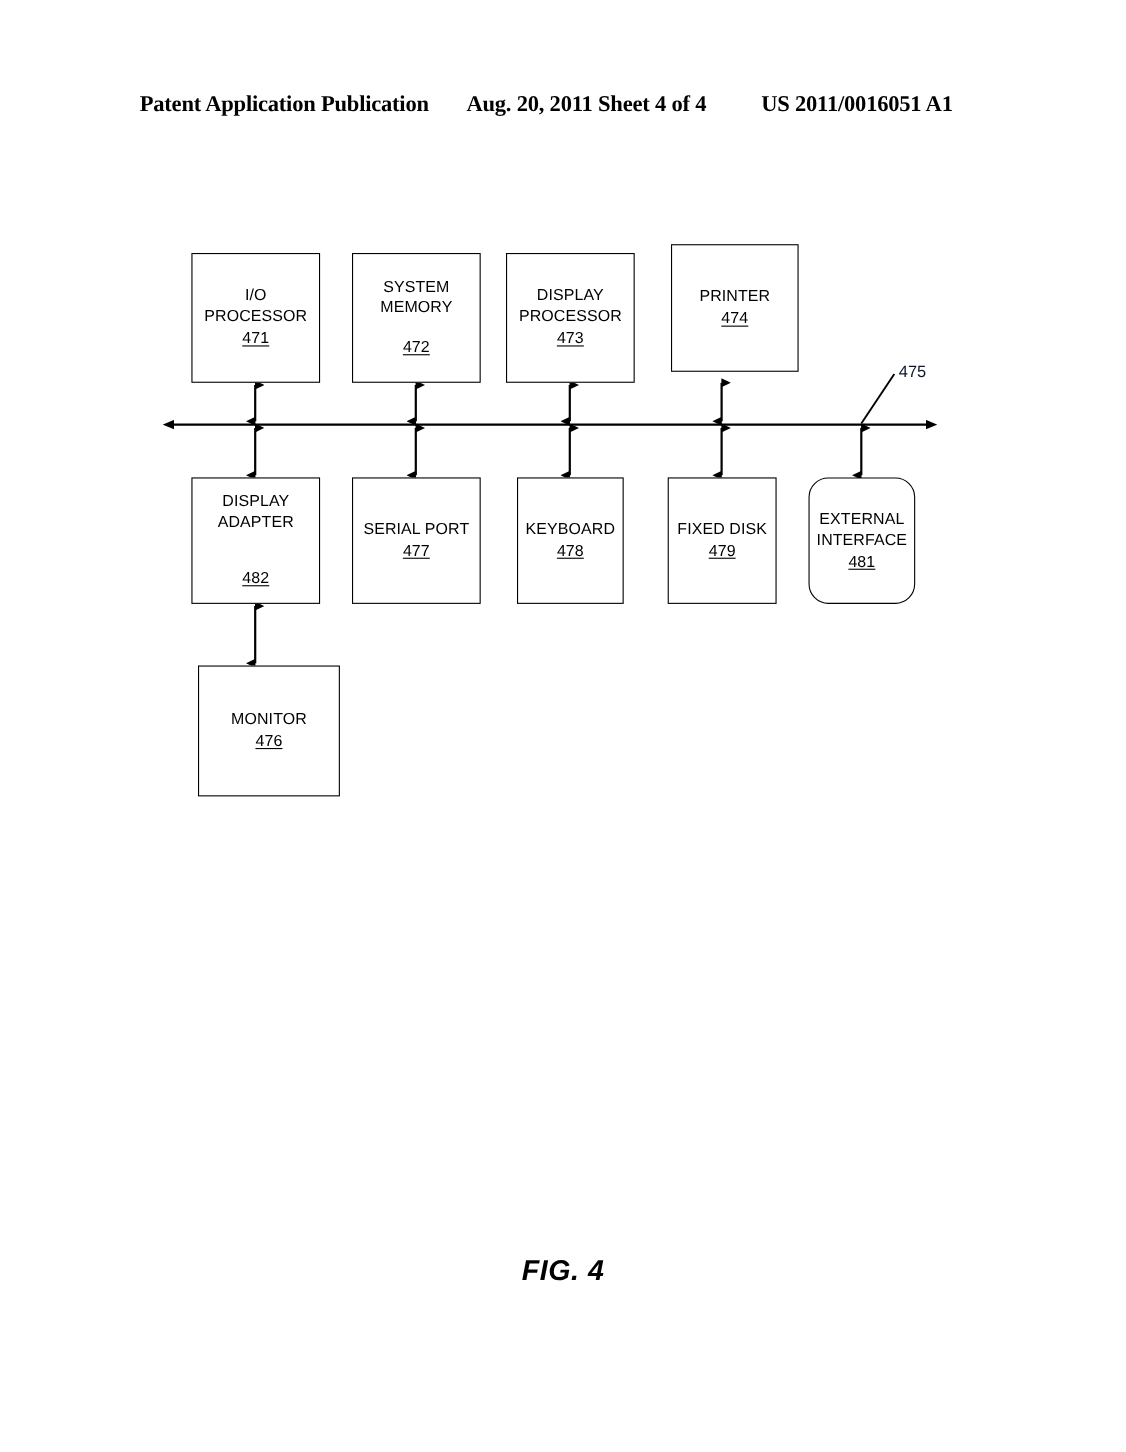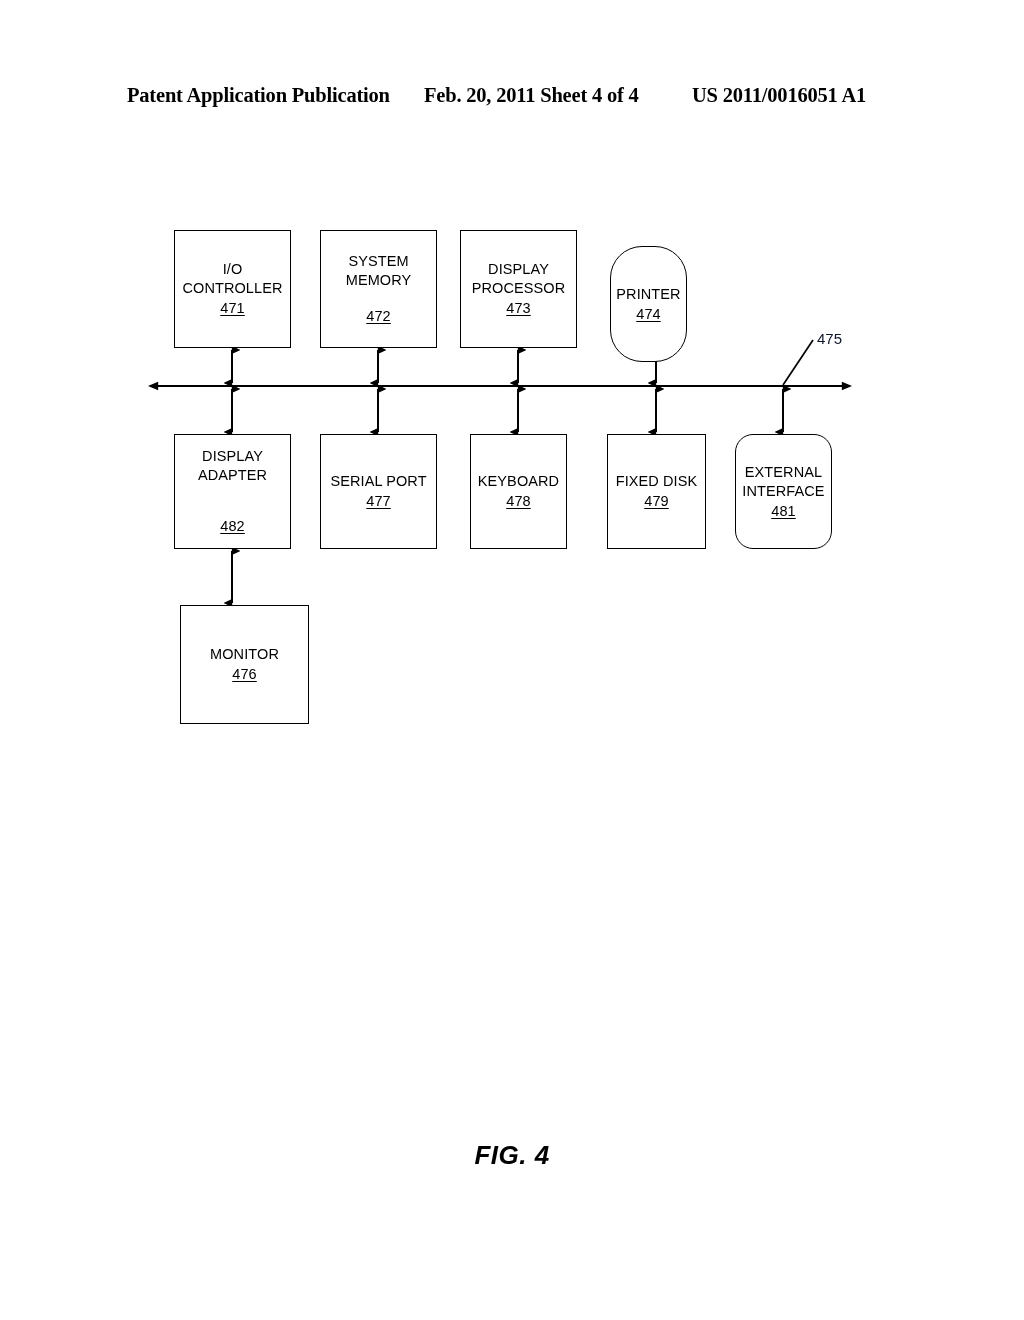--- a/index.html
+++ b/index.html
@@ -80,21 +80,21 @@
     display: block;
     text-decoration: underline;
     text-underline-offset: 2px;
     margin-top: 1px;
   }
 
   
   #box-io-controller      { left: 174px; top: 230px;  width: 117px; height: 118px; }
   #box-system-memory      { left: 320px; top: 230px;  width: 117px; height: 118px; gap: 16px; }
   #box-central-processor  { left: 460px; top: 230px;  width: 117px; height: 118px; }
-  #box-printer            { left: 610px; top: 246px;  width: 77px;  height: 116px; border-radius: 32px; }
+  #box-printer            { left: 610px; top: 222px;  width: 116px;  height: 116px; }
 
   #box-display-adapter    { left: 174px; top: 434px;  width: 117px; height: 115px; gap: 31px; }
   #box-serial-port        { left: 320px; top: 434px;  width: 117px; height: 115px; }
   #box-keyboard           { left: 470px; top: 434px;  width: 97px;  height: 115px; }
   #box-fixed-disk         { left: 607px; top: 434px;  width: 99px;  height: 115px; }
   #box-external-interface { left: 735px; top: 434px;  width: 97px;  height: 115px; border-radius: 18px; }
 
   #box-monitor            { left: 180px; top: 605px;  width: 129px; height: 119px; }
 
   
@@ -130,21 +130,21 @@
     width: 1024px;
     height: 1320px;
     pointer-events: none;
   }
 </style>
 </head>
 <body>
 
 <div id="page-header">
   <span class="hdr-left">Patent Application Publication</span>
-  <span class="hdr-mid">Feb. 20, 2011  Sheet 4 of 4</span>
+  <span class="hdr-mid">Aug. 20, 2011  Sheet 4 of 4</span>
   <span class="hdr-right">US 2011/0016051 A1</span>
 </div>
 
 <div id="figure-canvas">
 
   <svg class="wiring" viewBox="0 0 1024 1320">
     <defs>
       <marker id="arw-up" markerWidth="9" markerHeight="9" refX="4.5" refY="8.4" orient="auto" markerUnits="userSpaceOnUse">
         <path d="M4.5 0 L8.6 8.6 L0.4 8.6 Z" fill="#000"></path>
       </marker>
@@ -196,21 +196,21 @@
       <line x1="783" y1="389" x2="783" y2="432" stroke="#000" stroke-width="2" marker-start="url(#arw-up)" marker-end="url(#arw-down)"></line>
     </g>
 
     <g>
       <line x1="232" y1="551" x2="232" y2="603" stroke="#000" stroke-width="2" marker-start="url(#arw-up)" marker-end="url(#arw-down)"></line>
     </g>
   </svg>
 
   <div class="node-box" id="box-io-controller">
     <span class="node-label">I/O
-CONTROLLER</span>
+PROCESSOR</span>
     <span class="node-ref">471</span>
   </div>
 
   <div class="node-box" id="box-system-memory">
     <span class="node-label">SYSTEM
 MEMORY</span>
     <span class="node-ref">472</span>
   </div>
 
   <div class="node-box" id="box-central-processor">

